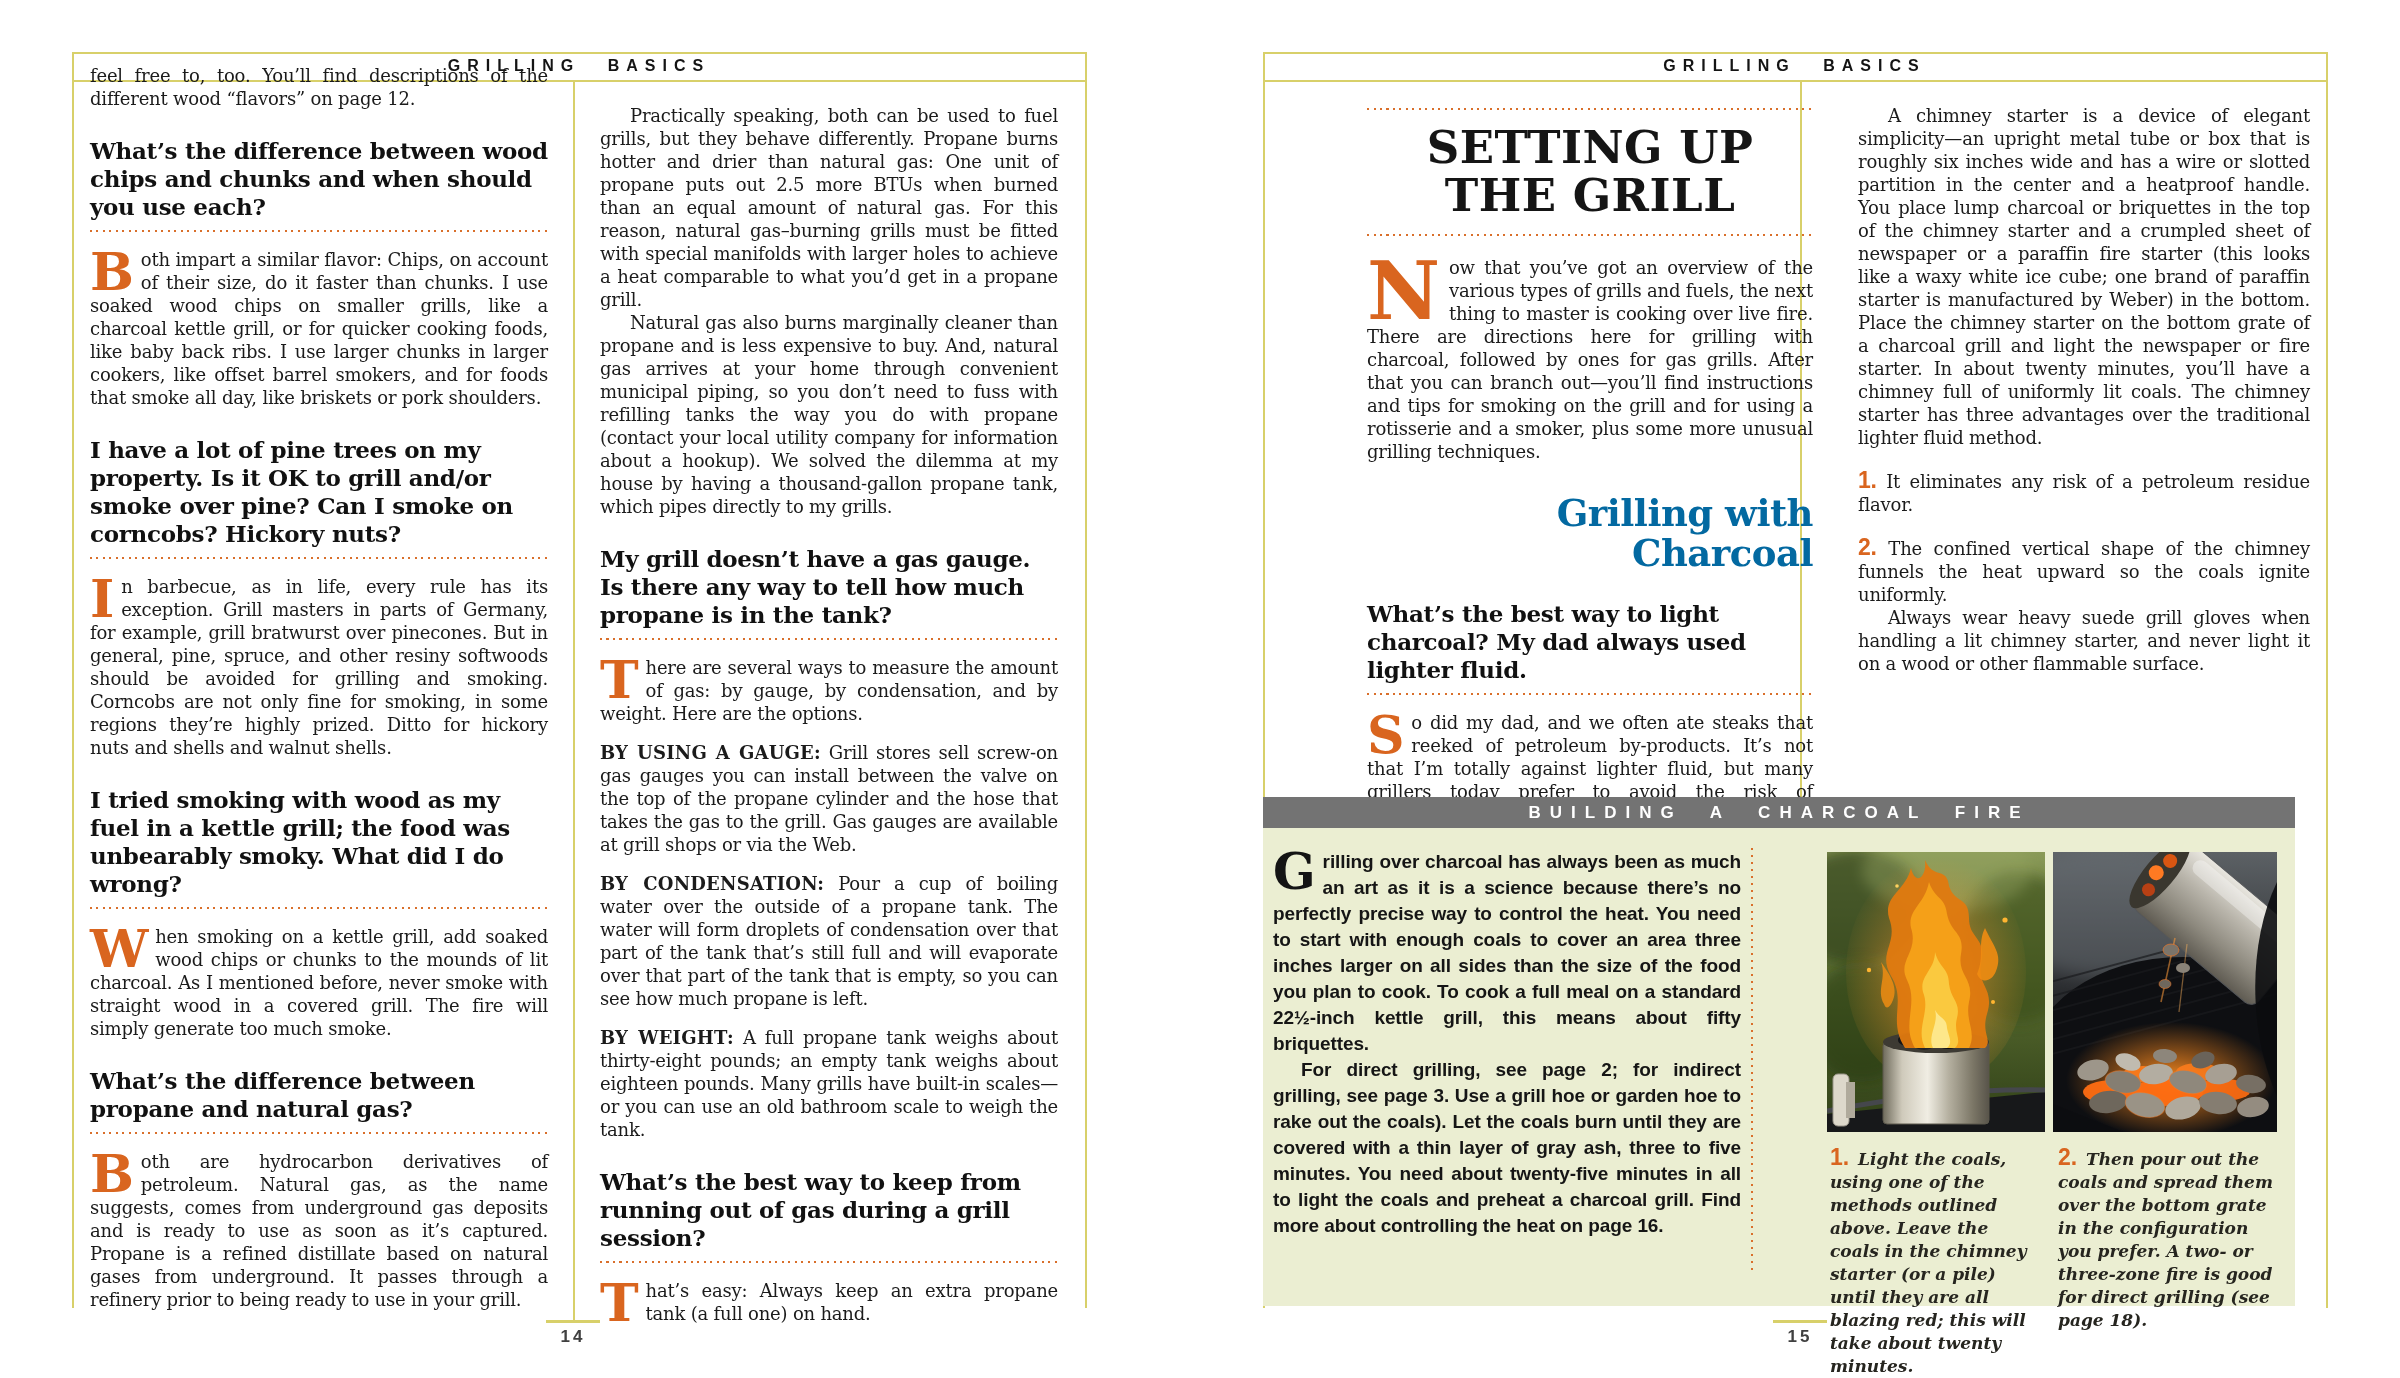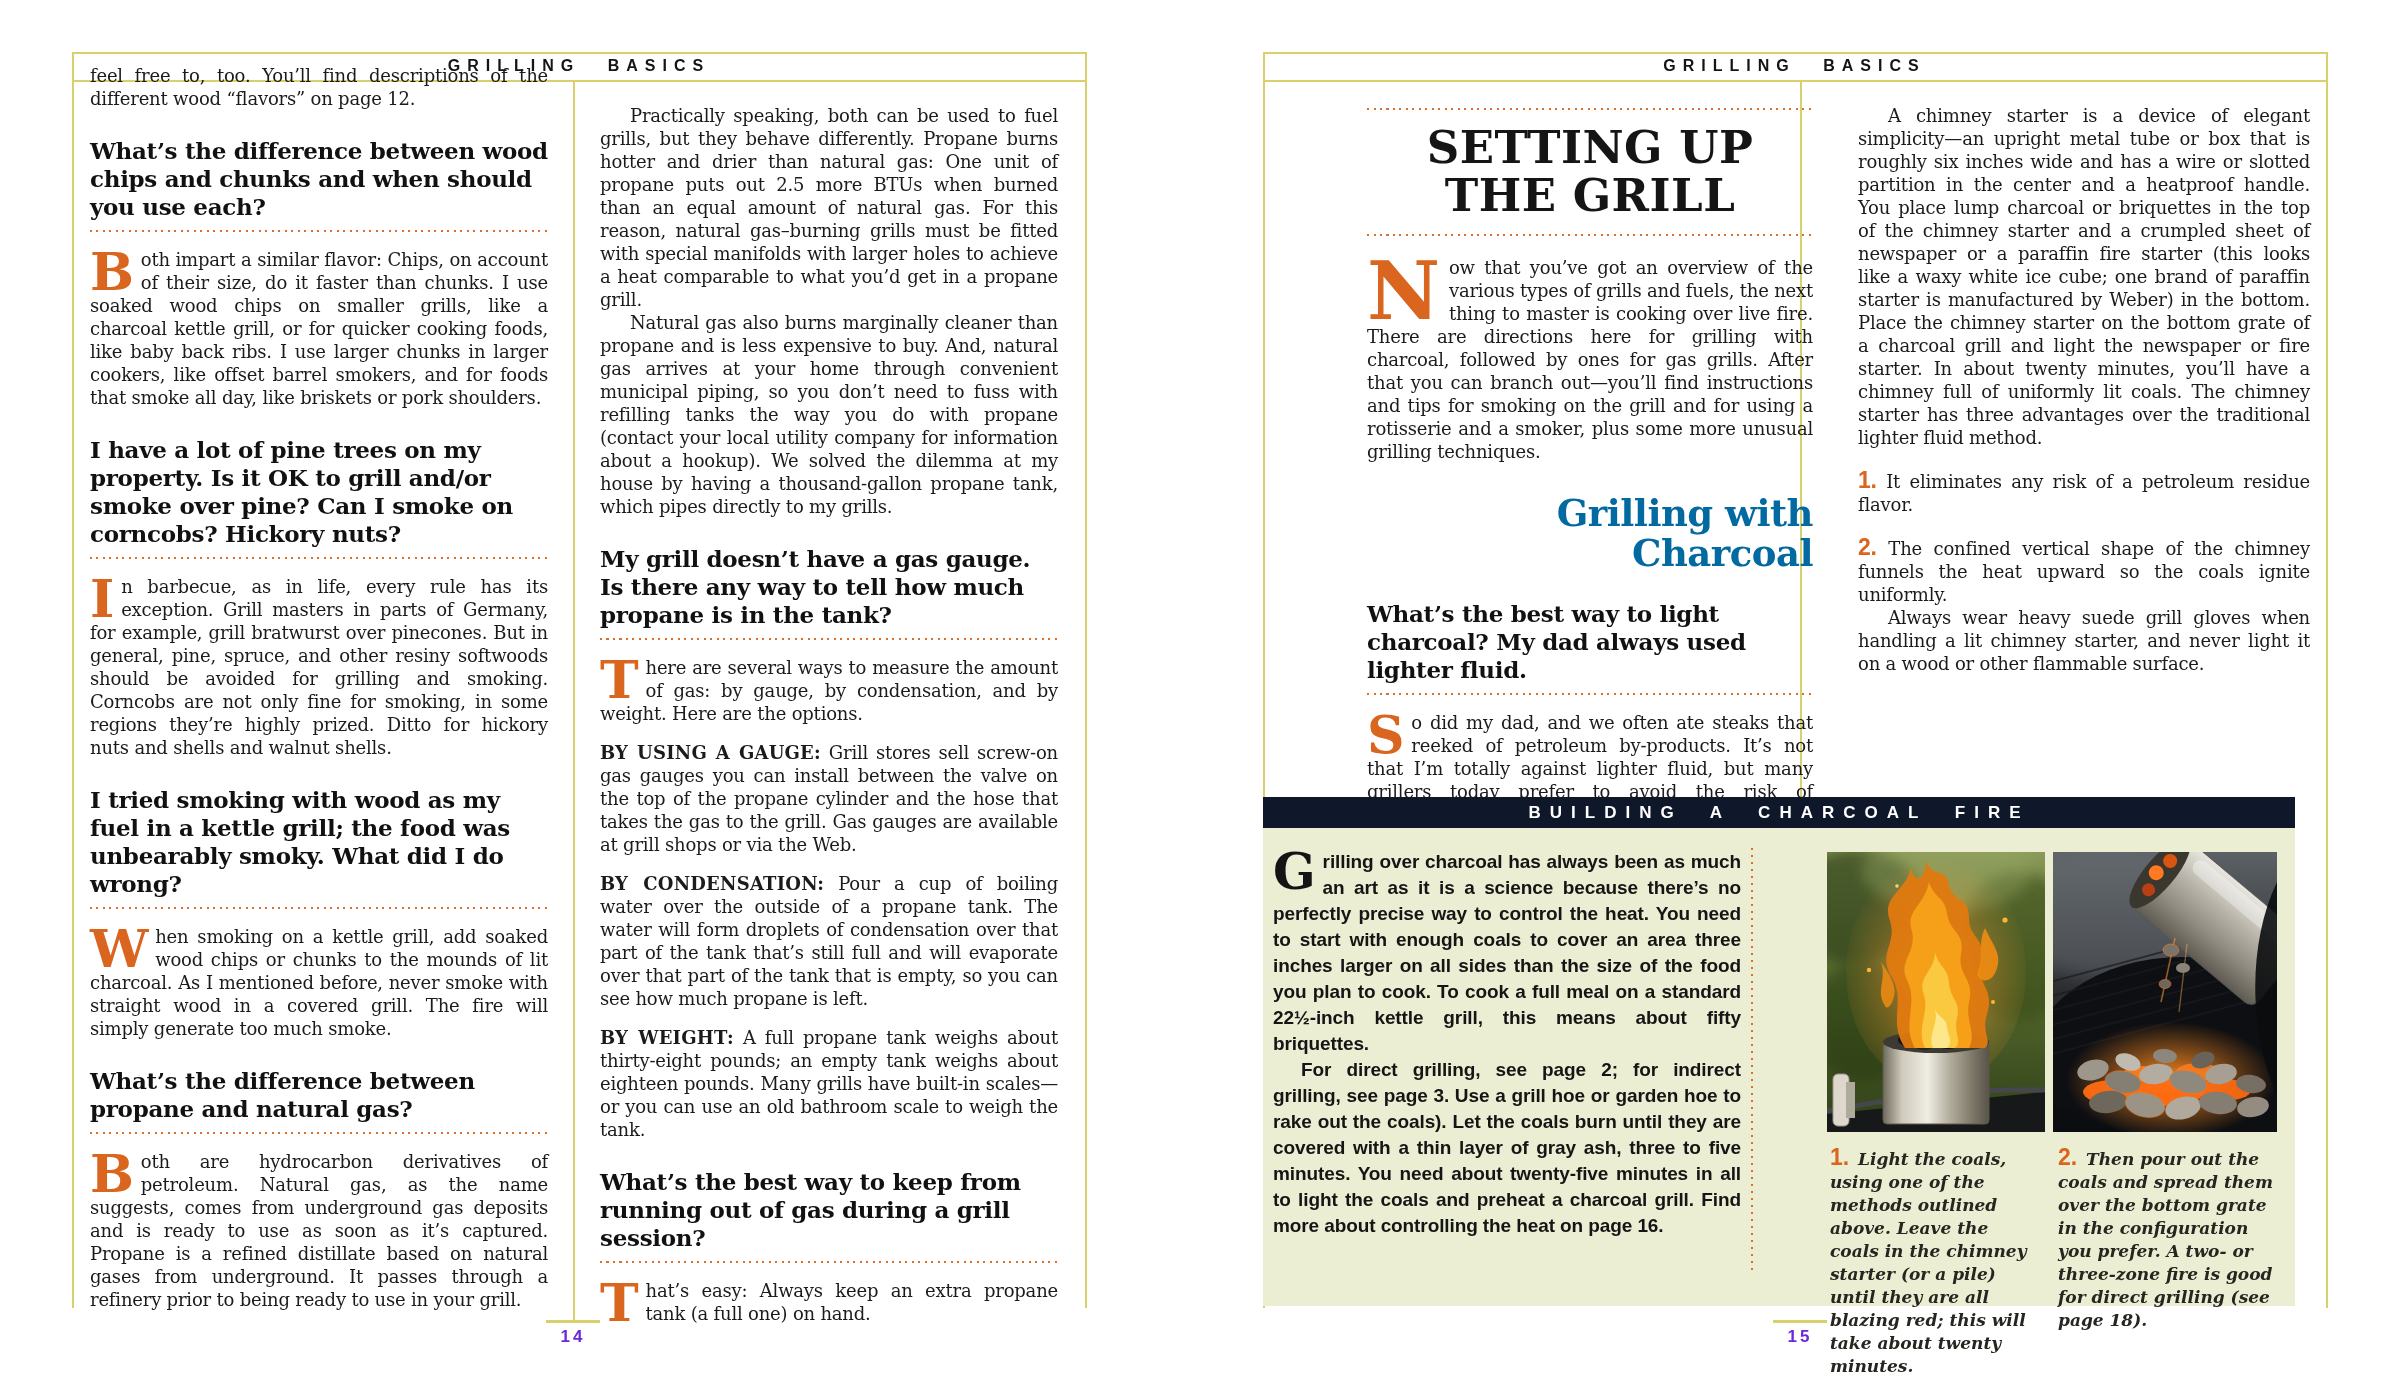--- a/index.html
+++ b/index.html
@@ -23,35 +23,35 @@
           font-family:"DejaVu Serif",serif;}
   .method{margin:16px 0 0 0;}
   .lead{font-weight:bold;letter-spacing:0.2px;}
   .secRule{height:2px;background:repeating-linear-gradient(90deg,#d96f2b 0 2px,transparent 2px 6.5px);}
   .secTitle{font-weight:bold;font-size:45px;line-height:48px;text-align:center;letter-spacing:0.5px;
             color:#151515;margin:14px 0;}
   .charcoalH{color:#0369a1;font-weight:bold;font-size:37px;line-height:40px;text-align:right;
              margin:30px 0 4px 0;letter-spacing:-0.5px;}
   .adv{margin:20px 0 0 0;text-align:justify;}
   .advNum{font-family:"Liberation Sans",sans-serif;font-weight:bold;color:#d9651f;font-size:23px;}
-  .bar{position:absolute;background:#0f172a;color:#ffffff;font-family:"Liberation Sans",sans-serif;
+  .bar{position:absolute;background:#737373;color:#ffffff;font-family:"Liberation Sans",sans-serif;
        font-weight:bold;font-size:17px;line-height:31px;letter-spacing:9px;word-spacing:14px;text-align:center;}
   .sbBg{position:absolute;background:#ebeed2;}
   .sbText{position:absolute;font-family:"Liberation Sans",sans-serif;font-weight:bold;font-size:19px;
           line-height:26px;text-align:justify;color:#151515;letter-spacing:-0.1px;}
   .sbText .p2{text-indent:28px;}
   .sbDots{position:absolute;width:2px;
           background:repeating-linear-gradient(180deg,#d96f2b 0 2px,transparent 2px 7px);}
   .caption{position:absolute;font-style:italic;font-weight:bold;font-size:17px;line-height:23px;
            color:#26251f;text-align:left;}
   .capNum{font-family:"Liberation Sans",sans-serif;font-style:normal;font-weight:bold;
           color:#d9651f;font-size:23px;padding-right:3px;}
   .tick{position:absolute;height:3px;background:#d8d06a;width:54px;}
   .pagenum{position:absolute;font-family:"Liberation Sans",sans-serif;font-weight:bold;font-size:17px;
-           letter-spacing:3px;text-align:center;width:120px;color:#6d28d9;}
+           letter-spacing:3px;text-align:center;width:120px;color:#404040;}
   .photo{position:absolute;display:block;}
 </style>
 </head>
 <body>
 
 <div class="spread">
 
   <section>
     <div class="hline" style="left:72px;top:52px;width:1014px;"></div>
     <div class="runhead" style="left:72px;top:57px;width:1014px;">GRILLING BASICS</div>

